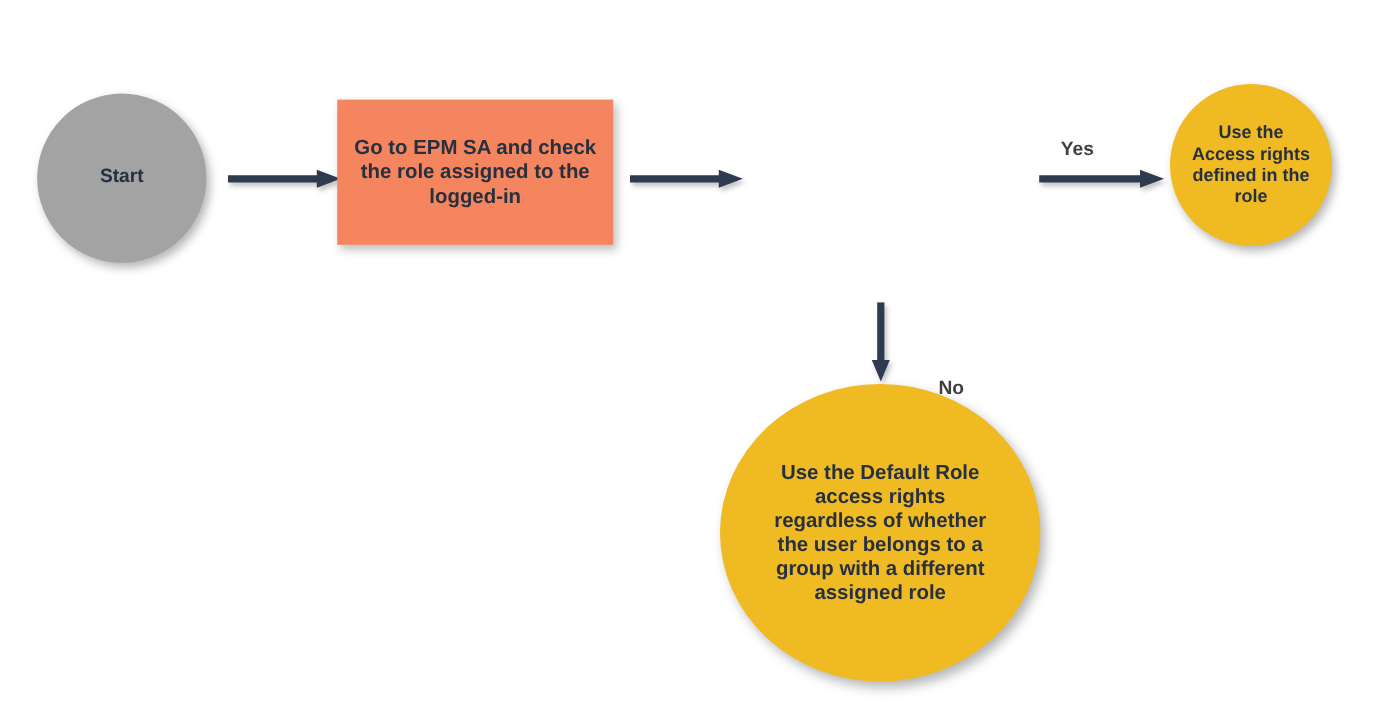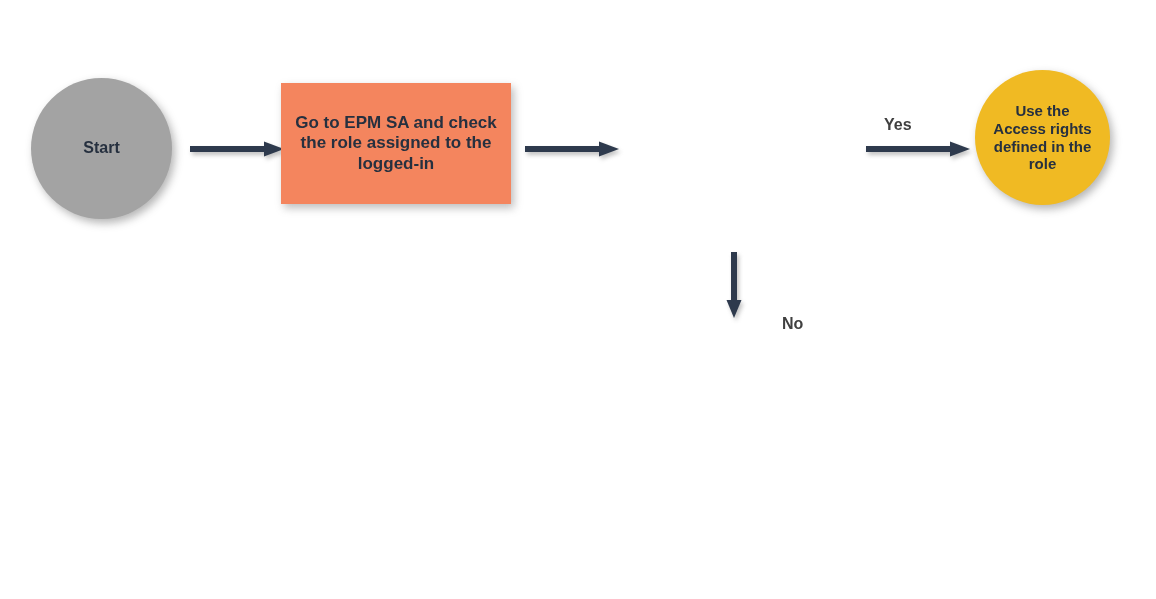--- a/index.html
+++ b/index.html
@@ -163,14 +163,17 @@
 
   <div class="arrow" id="arrow-decision-no" style="left:726px; top:252px; width:16px; height:68px;">
     <svg width="16" height="68" viewBox="0 0 16 68" aria-hidden="true">
       <line x1="8" y1="0" x2="8" y2="50" stroke="#2e3a4d" stroke-width="6"></line>
       <polygon points="0.5,48 8,66 15.5,48" fill="#2e3a4d"></polygon>
     </svg>
   </div>
 
   <span class="edge-label" id="edge-label-no">No</span>
 
+  <div class="node" id="node-no-result">
+    <span class="label-inner">Use the Default Role access rights regardless of whether the user belongs to a group with a different assigned role</span>
+  </div>
 
 </div>
 
 </body></html>

